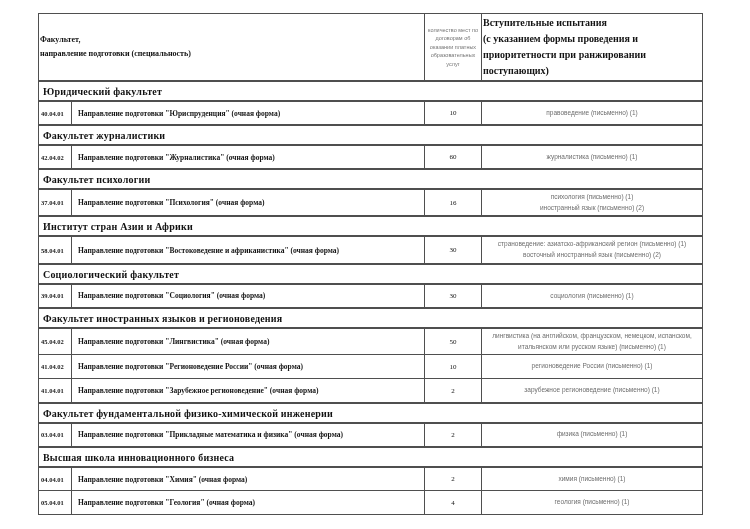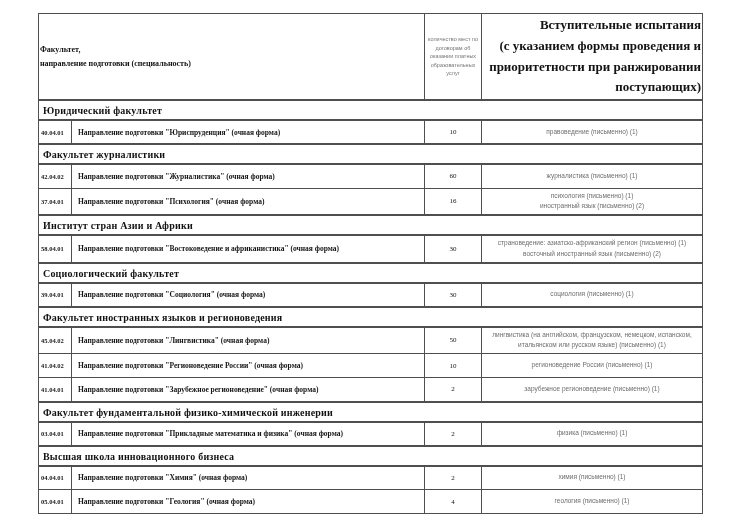--- a/index.html
+++ b/index.html
@@ -50,23 +50,23 @@
     font-family: "Liberation Sans", "DejaVu Sans", sans-serif;
     font-size: 5.5px;
     font-weight: normal;
     color: #757575;
     text-align: center;
     white-space: pre-line;
     line-height: 1.55;
     padding: 2px;
   }
   th.h-exams {
-    font-size: 13px;
-    font-weight: bold;
-    text-align: right;
+    font-size: 10px;
+    font-weight: bold;
+    text-align: left;
     white-space: pre-line;
     line-height: 1.6;
     color: #141414;
   }
 
   tr.section-row { height: 18px; }
   td.section-cell {
     font-size: 10px;
     font-weight: bold;
     padding: 4px 4px 3px 4px;
@@ -143,20 +143,23 @@
         </tr>
         <tr class="section-row">
           <td colspan="4" class="section-cell">Факультет журналистики</td>
         </tr>
         <tr class="program-row">
           <td class="code-cell">42.04.02</td>
           <td class="name-cell">Направление подготовки "Журналистика" (очная форма)</td>
           <td class="seats-cell">60</td>
           <td class="exams-cell">журналистика (письменно) (1)</td>
         </tr>
+        <tr class="section-row">
+          <td colspan="4" class="section-cell">Факультет психологии</td>
+        </tr>
         <tr class="program-row">
           <td class="code-cell">37.04.01</td>
           <td class="name-cell">Направление подготовки "Психология" (очная форма)</td>
           <td class="seats-cell">16</td>
           <td class="exams-cell">психология (письменно) (1)
 иностранный язык (письменно) (2)</td>
         </tr>
         <tr class="section-row">
           <td colspan="4" class="section-cell">Институт стран Азии и Африки</td>
         </tr>

